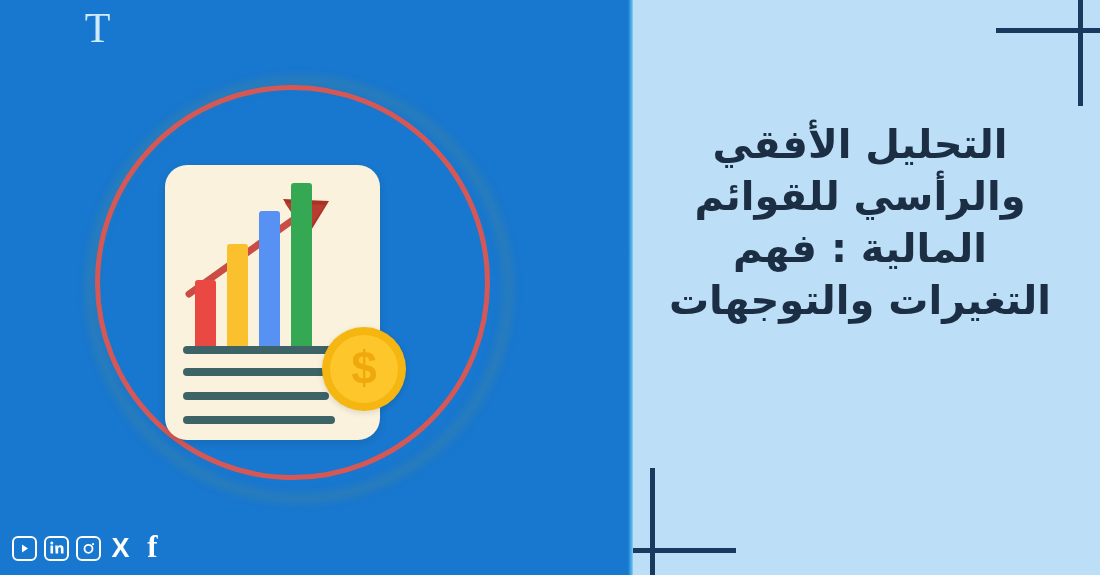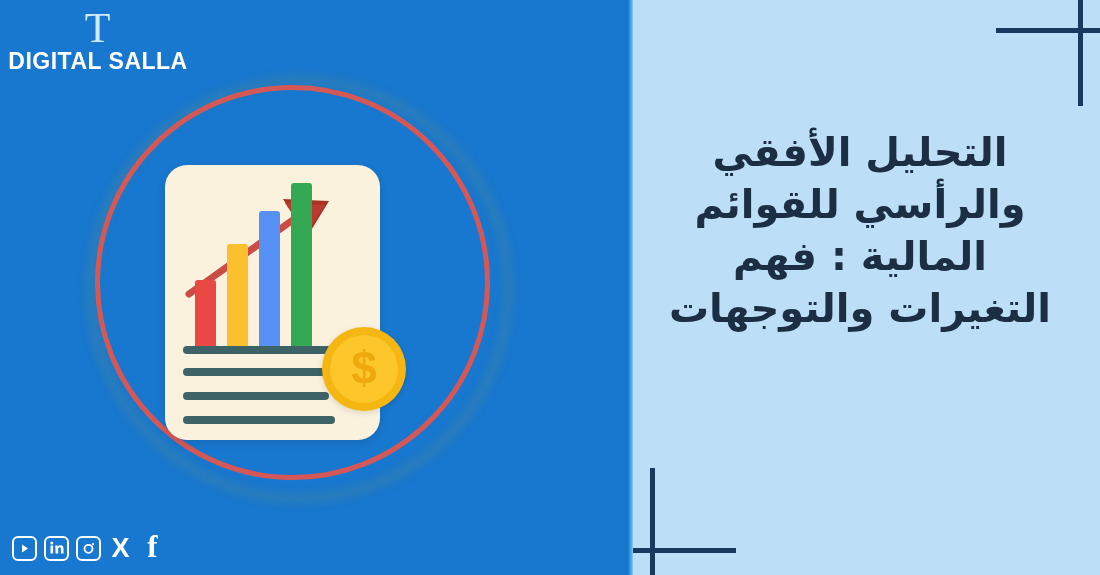--- a/index.html
+++ b/index.html
@@ -225,21 +225,21 @@
     font-size: 31px;
     font-weight: bold;
     line-height: 1;
     margin-top: -3px;
   }
 
   
   .headline {
     position: absolute;
     left: 660px;
-    top: 126px;
+    top: 118px;
     width: 400px;
     direction: rtl;
     text-align: center;
     color: #1B2E44;
     font-family: "DejaVu Sans", "Liberation Sans", sans-serif;
     font-size: 40px;
     font-weight: bold;
     line-height: 1.30;
     letter-spacing: 0;
     z-index: 5;
@@ -261,21 +261,20 @@
 
 <div id="banner">
 
   <div class="left-panel"></div>
   <div class="panel-seam"></div>
 
   <div class="right-panel"></div>
 
   <div class="brand">
     <span class="brand-mark">T</span>
-    <span class="brand-name">DIGITAL SALLA</span>
   </div>
 
   <div class="illustration">
     <div class="ring-glow"></div>
     <div class="ring"></div>
 
     <div class="doc-card">
       <div class="doc-inner">
 
         <svg class="arrow-svg" viewBox="0 0 190 130" xmlns="http://www.w3.org/2000/svg">

